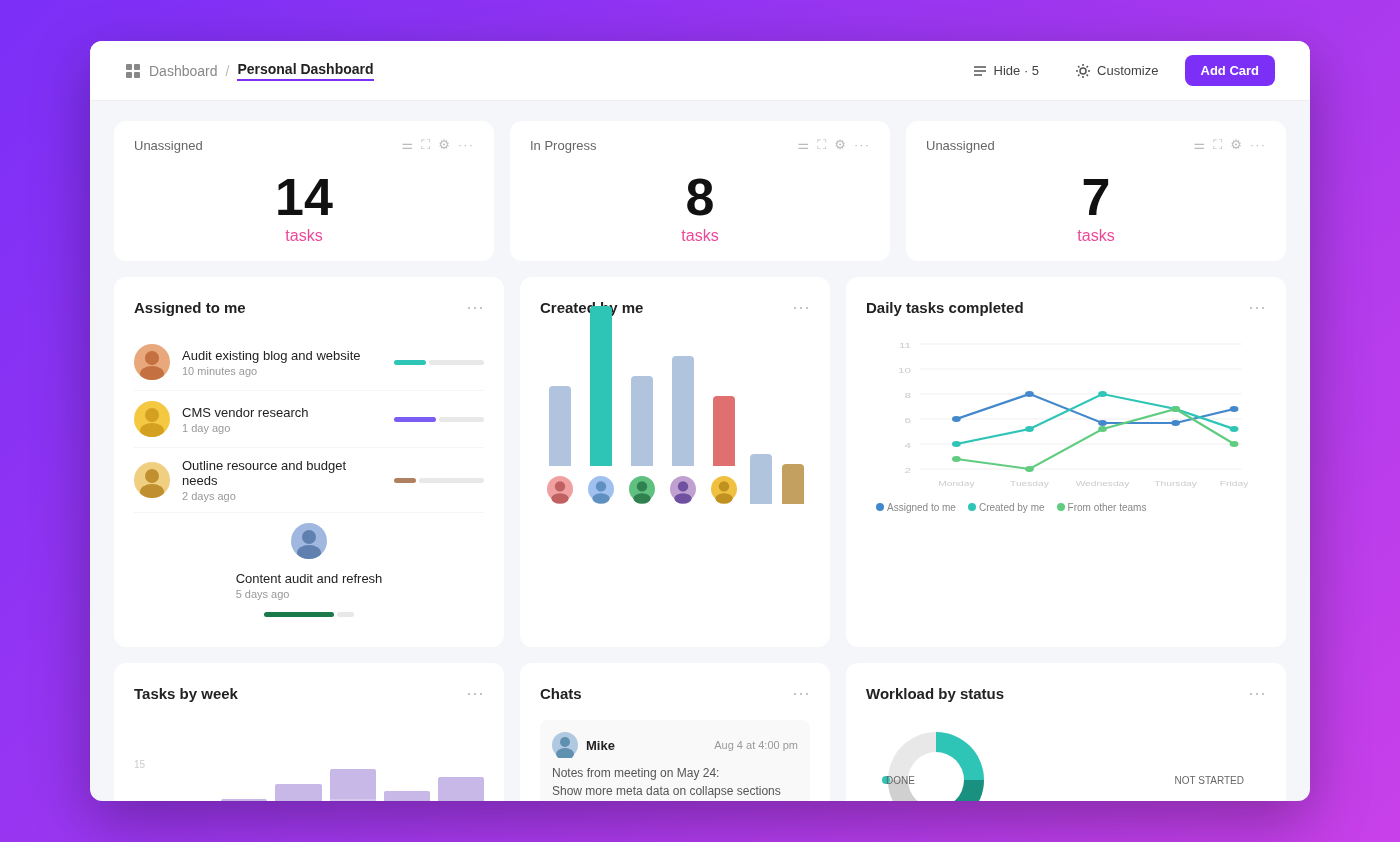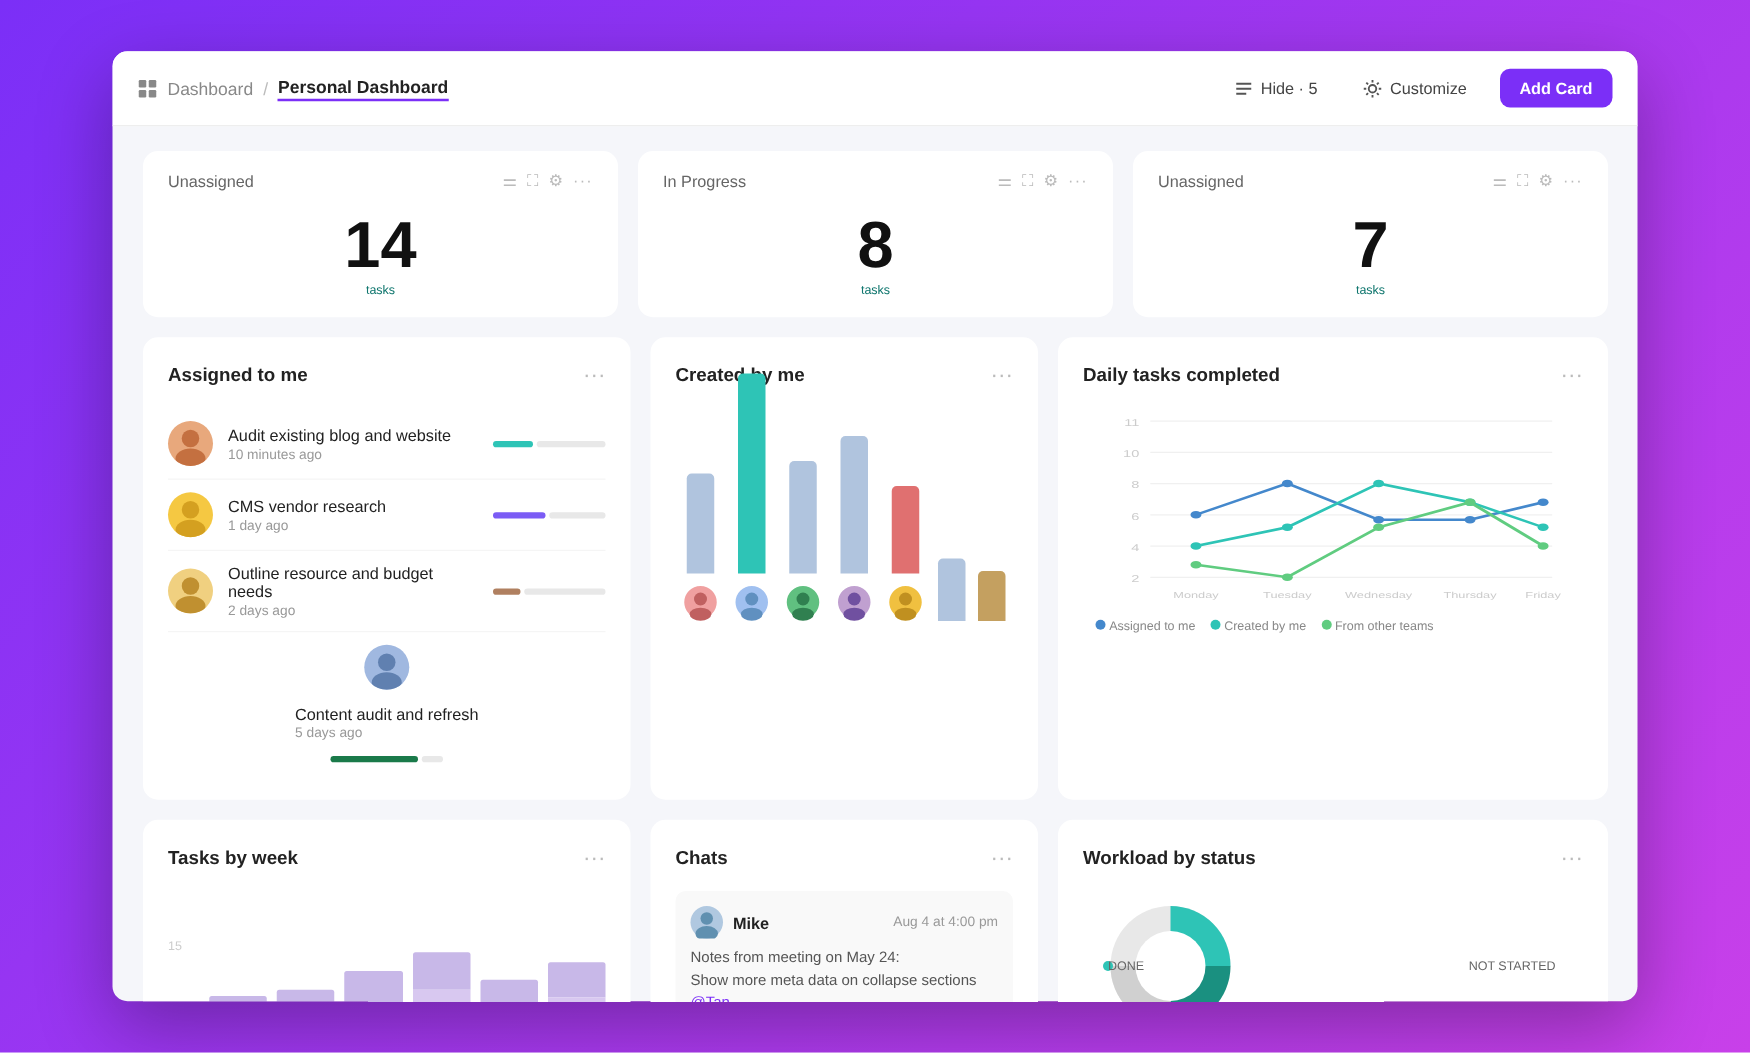--- a/index.html
+++ b/index.html
@@ -17,21 +17,21 @@
       width: 1220px;
       height: 760px;
       border-radius: 12px;
       overflow: hidden;
       display: flex;
       flex-direction: column;
       box-shadow: 0 20px 60px rgba(0,0,0,0.3);
     }
     .header {
       background: #fff;
-      padding: 0 20px;
+      padding: 0 35px;
       height: 60px;
       display: flex;
       align-items: center;
       justify-content: space-between;
       border-bottom: 1px solid #eee;
       flex-shrink: 0;
     }
     .breadcrumb {
       display: flex;
       align-items: center;
@@ -116,22 +116,22 @@
     }
     .stat-number {
       font-size: 52px;
       font-weight: 700;
       color: #111;
       line-height: 1;
       text-align: center;
       margin-top: 8px;
     }
     .stat-sublabel {
-      font-size: 10px;
-      color: #0f766e;
+      font-size: 16px;
+      color: #ec4899;
       text-align: center;
       margin-top: 4px;
     }
     
     .widget-card {
       background: #fff;
       border-radius: 12px;
       padding: 20px;
       display: flex;
       flex-direction: column;

